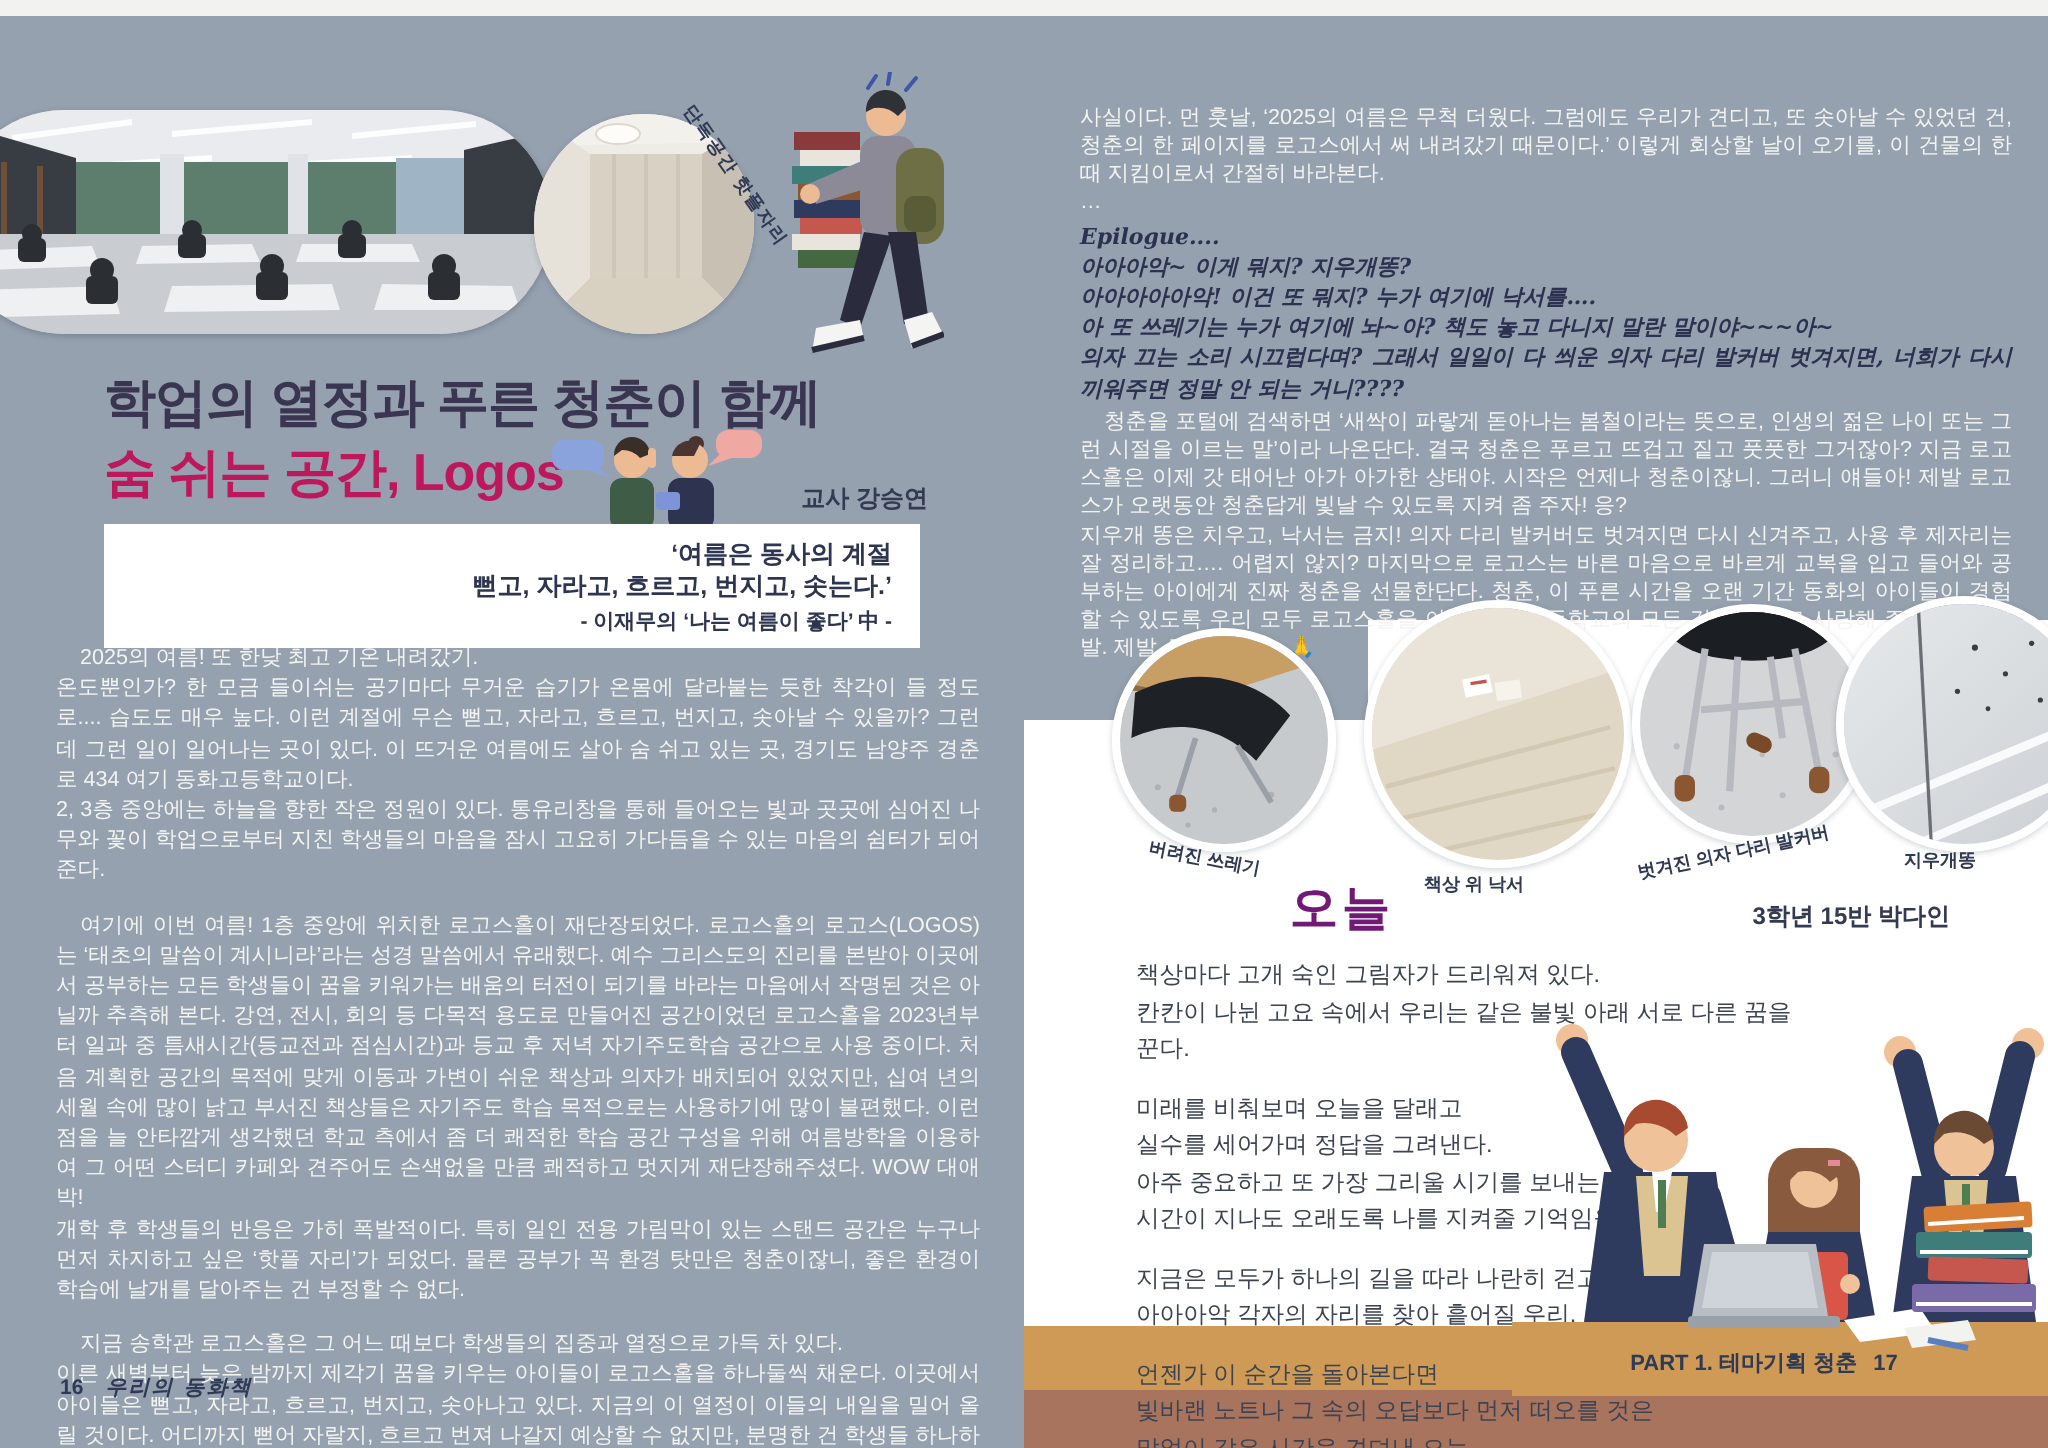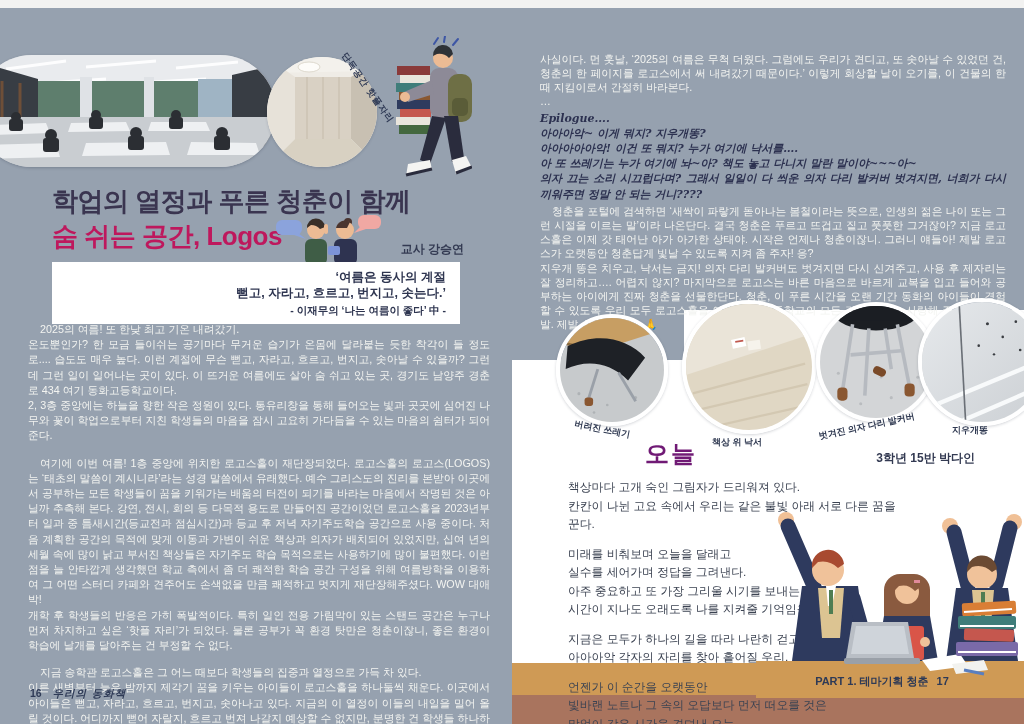--- a/index.html
+++ b/index.html
@@ -341,21 +341,21 @@
       <p>미래를 비춰보며 오늘을 달래고</p>
       <p>실수를 세어가며 정답을 그려낸다.</p>
       <p>아주 중요하고 또 가장 그리울 시기를 보내는 이곳</p>
       <p>시간이 지나도 오래도록 나를 지켜줄 기억임을 안다.</p>
     </div>
     <div class="stanza">
       <p>지금은 모두가 하나의 길을 따라 나란히 걷고 있지만,</p>
       <p>아아아악 각자의 자리를 찾아 흩어질 우리.</p>
     </div>
     <div class="stanza">
-      <p>언젠가 이 순간을 오랫동안</p>
+      <p>언젠가 이 순간을 돌아본다면</p>
       <p>빛바랜 노트나 그 속의 오답보다 먼저 떠오를 것은</p>
       <p>말없이 같은 시간을 견뎌낸 오늘.</p>
     </div>
   </div>
 
   <div class="abs celebration">
     <svg viewBox="0 0 268 220">
 
       <circle cx="30" cy="42" r="8" fill="#f0c096"></circle>
       <line x1="32" y1="48" x2="58" y2="108" stroke="#2e3a5e" stroke-width="15" stroke-linecap="round"></line>

